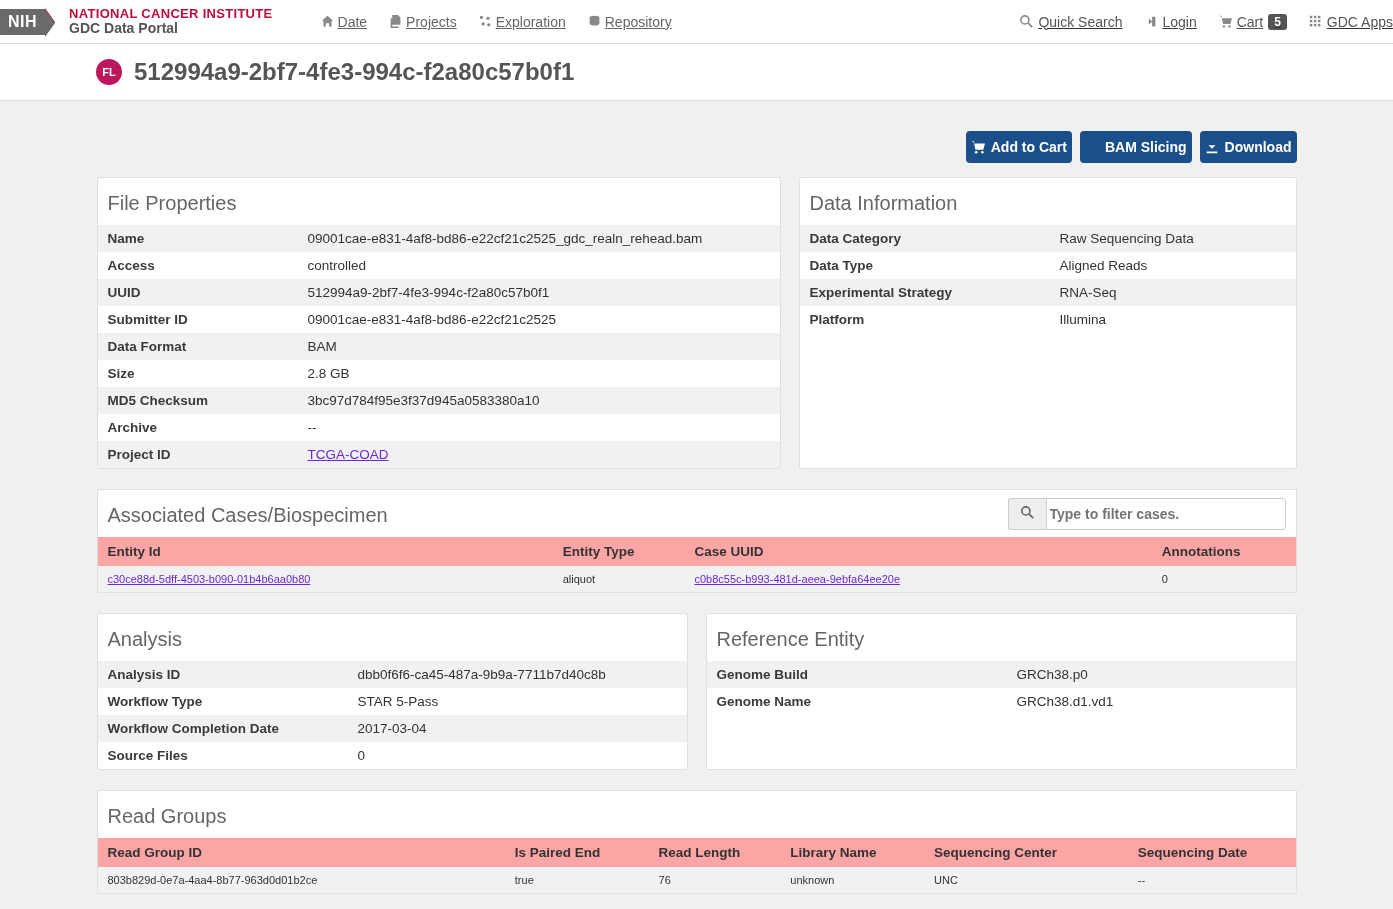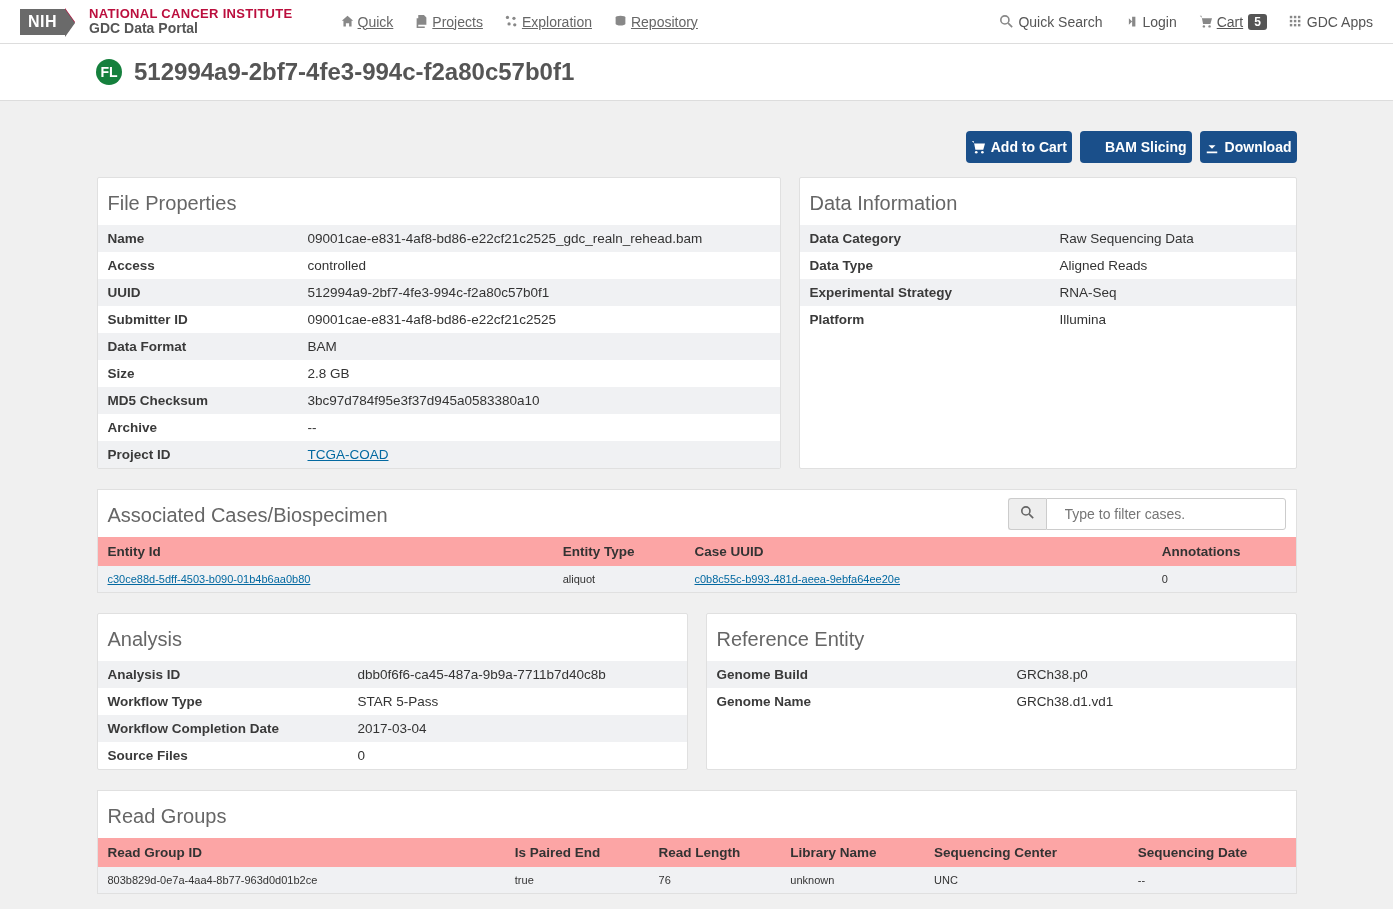--- a/index.html
+++ b/index.html
@@ -8,21 +8,21 @@
     font-family: -apple-system, BlinkMacSystemFont, "Segoe UI", Helvetica, Arial, sans-serif;
     background: #f0f0f0;
     color: #333;
     font-size: 14px;
   }
   .topbar {
     background: #fff;
     border-bottom: 1px solid #ddd;
     display: flex;
     align-items: center;
-    padding: 0 20px;
+    padding: 0 0;
     height: 44px;
   }
   .nih-logo {
     display: flex;
     align-items: center;
     margin-right: 12px;
   }
   .nih-box {
     background: #6a6a6a;
     color: #fff;
@@ -45,55 +45,55 @@
     border-left: 10px solid #6a6a6a;
     position: absolute;
     right: -10px; top: 0;
   }
   .brand-text { line-height: 1.1; margin-left: 14px;}
   .brand-top { color: #bb0e3d; font-weight: 700; font-size: 13px; letter-spacing: 0.3px;}
   .brand-bottom { color: #555; font-weight: 700; font-size: 14px; }
   .nav-links { display: flex; gap: 22px; margin-left: 36px; }
   .nav-link { color: #666; text-decoration: underline; font-size: 14px; display:flex; align-items:center; gap:4px;}
   .nav-link svg, .right-link svg { width:13px; height:13px; fill:#888; }
-  .topbar-right { margin-left: auto; display:flex; gap:22px; align-items:center;}
+  .topbar-right { margin-left: auto; display:flex; gap:22px; align-items:center;text-decoration:underline;}
   .right-link { color:#555; display:flex; align-items:center; gap:5px; font-size:14px;}
   .cart-badge { background:#555; color:#fff; border-radius:3px; padding:1px 6px; font-size:12px; font-weight:700;}
   .subheader {
     background:#fff;
     border-bottom: 1px solid #ddd;
     padding: 14px 0 14px 96px;
     display:flex; align-items:center; gap:12px;
   }
-  .fl-badge { background:#15803d; color:#fff; border-radius:50%; width:26px; height:26px; display:flex; align-items:center; justify-content:center; font-size:14px; font-weight:700;}
+  .fl-badge { background:#be185d; color:#fff; border-radius:50%; width:26px; height:26px; display:flex; align-items:center; justify-content:center; font-size:11px; font-weight:700;}
   .subheader-title { font-size:24px; font-weight:700; color:#555;}
   .page { max-width: 1200px; margin: 0 auto; padding: 30px 0 40px;}
   .action-row { display:flex; justify-content:flex-end; gap:8px; margin-bottom:14px;}
   .btn {
     background:#1a4f8a; color:#fff; border:none; padding:8px 5px; border-radius:4px;
     font-weight:600; font-size:14px; display:flex; align-items:center; gap:6px;
   }
   .btn svg { width:14px; height:14px; fill:#fff;}
   .two-col { display:flex; gap:18px; margin-bottom:20px;}
   .panel { background:#fff; border:1px solid #e0e0e0; border-radius:2px; }
   .panel-lg { flex: 0 0 57%; }
   .panel-sm { flex: 1; }
   .panel-title { font-size:20px; color:#666; padding:14px 10px 10px; font-weight:400;}
   .kv-table { width:100%; border-collapse:collapse;}
   .kv-table tr:nth-child(odd) td { background:#f0f1f3;}
   .kv-table td { padding:6px 10px; font-size:13.5px;}
   .kv-table td:first-child { font-weight:700; color:#3a3a3a; width:200px;}
   .kv-table.narrow td:first-child { width:250px;}
-  a.datalink { color:#0369a1; text-decoration:underline;}
+  a.datalink { color:#6d28d9; text-decoration:underline;}
   .full-panel { background:#fff; border:1px solid #e0e0e0; margin-bottom:20px;}
   .panel-head-row { display:flex; align-items:center; justify-content:space-between; padding-right:10px;}
   .search-wrap { display:flex; align-items:center; }
   .search-btn { background:#eee; border:1px solid #ccc; padding:7px 12px; border-right:none; border-radius:3px 0 0 3px;}
   .search-btn svg { width:13px; height:13px; fill:#666;}
-  .search-input { border:1px solid #ccc; padding:7px 18px; width:240px; font-size:14px; border-radius:0 3px 3px 0;}
+  .search-input { border:1px solid #ccc; padding:7px 3px; width:240px; font-size:14px; border-radius:0 3px 3px 0;font-weight:bold;}
   .data-table { width:100%; border-collapse:collapse;}
   .data-table th { text-align:left; background:#fca5a5; color:#333; font-weight:700; padding:7px 10px; font-size:13.5px;}
   .data-table td { padding:7px 10px; font-size:11px;}
   .data-table tbody tr:nth-child(odd) td { background:#f0f1f3;}
 </style>
 </head>
 <body>
 
 <div class="topbar">
   <div class="nih-logo">
@@ -102,21 +102,21 @@
     <div class="brand-text">
       <div class="brand-top">NATIONAL CANCER INSTITUTE</div>
       <div class="brand-bottom">GDC Data Portal</div>
     </div>
   </div>
   <div class="nav-links">
     <a class="nav-link">
         <svg viewBox="0 0 16 16">
           <path d="M8 1l7 6h-2v7H10V10H6v4H3V7H1z"></path>
         </svg>
-        <span>Quick</span>
+        <span>Date</span>
       </a>
     <a class="nav-link">
         <svg viewBox="0 0 16 16">
           <path d="M4 0h7l3 3v9H4zM2 4v12h10v-2H4V4z"></path>
         </svg>
         <span>Projects</span>
       </a>
     <a class="nav-link">
         <svg viewBox="0 0 16 16">
           <circle cx="3" cy="3" r="2"></circle>

